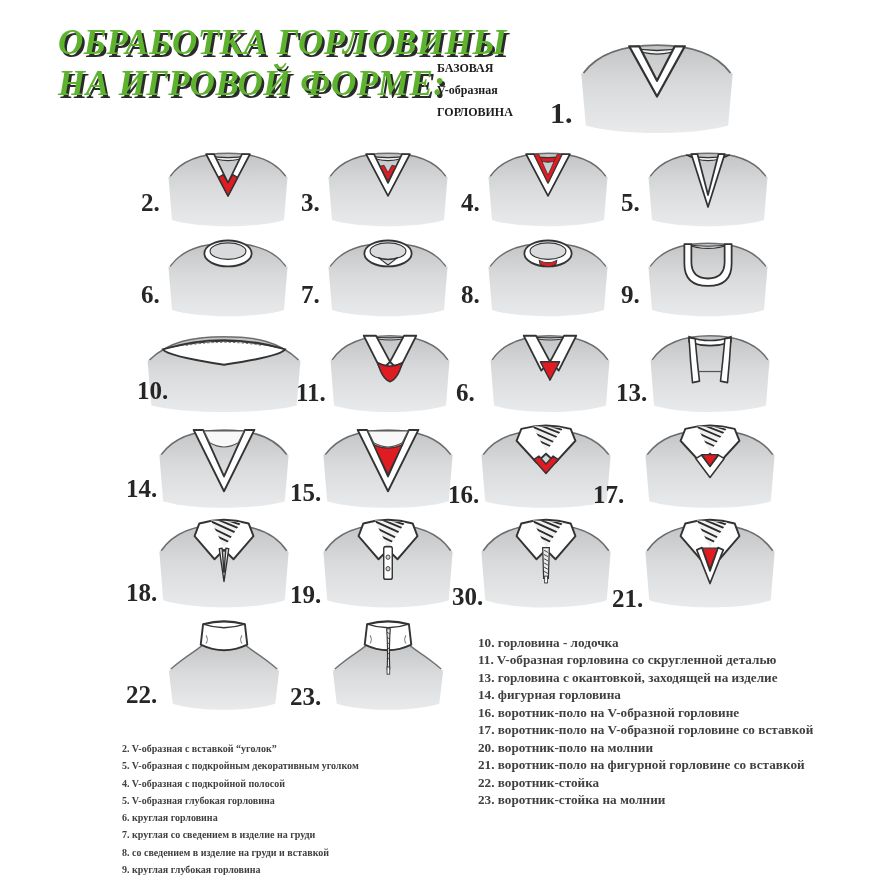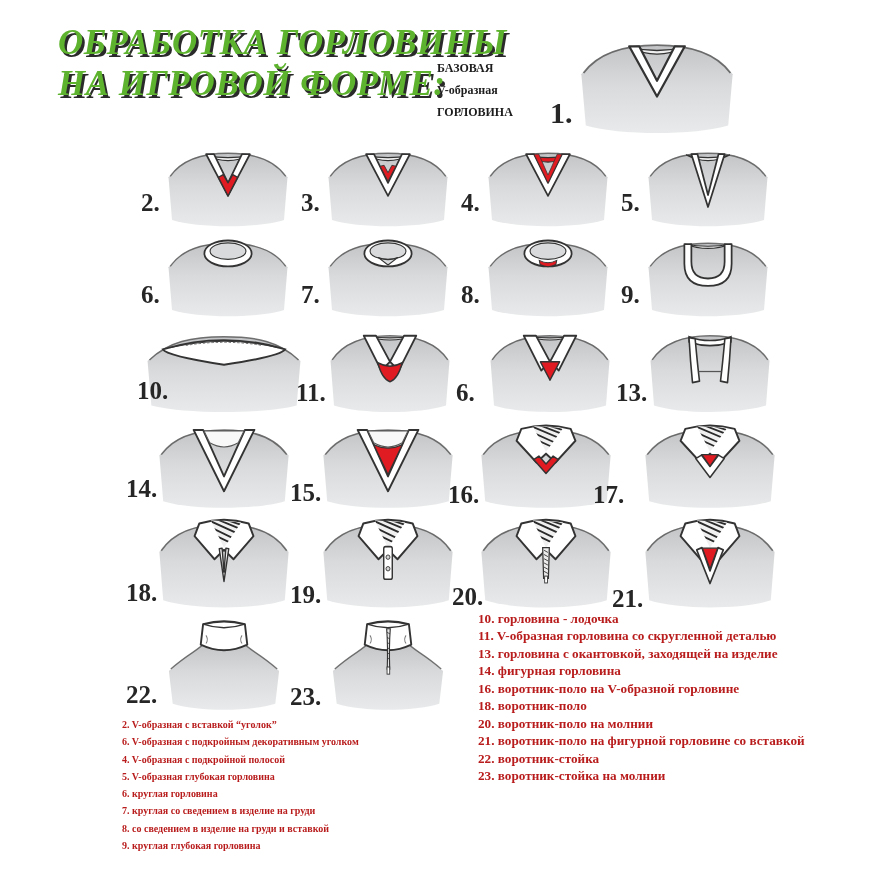--- a/index.html
+++ b/index.html
@@ -18,21 +18,21 @@
     position:absolute;left:437px;top:57px;
     font-size:12px;line-height:22px;font-weight:bold;color:#1d1d1d;
   }
   .cell{position:absolute;}
   .cell svg{display:block;width:100%;height:100%;}
   .num{
     position:absolute;font-weight:bold;color:#262626;
     font-size:25px;line-height:1;
   }
   .num.big{font-size:30px;}
-  .legend-col{position:absolute;font-weight:bold;color:#b91c1c;}
+  .legend-col{position:absolute;font-weight:bold;color:#404040;margin-top:24px;}
   .legend-col.left{left:122px;top:716px;font-size:10px;line-height:17.3px;width:360px;}
   .legend-col.right{left:478px;top:610px;font-size:13.2px;line-height:17.45px;width:400px;}
   .legend-line{white-space:nowrap;}
 </style>
 </head>
 <body>
 
 <div id="canvas">
 
   <svg width="0" height="0" style="position:absolute">
@@ -270,21 +270,21 @@
           <path d="M54,9 Q80,2 106,9 L111,21 L90,43 L80,34 L70,43 L49,21 Z" fill="#fff" stroke="#333" stroke-width="2" stroke-linejoin="round"></path>
           <path d="M66,6 L98,8 L80,32 Z" fill="#f0f0f0"></path>
           <g clip-path="url(#pclip)">
             <path d="M60,10 L92,24 M64,6 L98,20 M70,4 L102,16 M56,14 L86,27 M74,3 L104,12" stroke="#2b2b2b" stroke-width="1.8" fill="none"></path>
           </g>
           <path d="M76.5,32 L83.5,32 L82.5,61 L77.5,61 Z" fill="#ececec" stroke="#333" stroke-width="1.3"></path>
           <path d="M78,34.5 L82,36.5 M78,38.5 L82,40.5 M78,42.5 L82,44.5 M78,46.5 L82,48.5 M78,50.5 L82,52.5 M78,54.5 L82,56.5" stroke="#333" stroke-width="0.9"></path>
           <rect x="78.6" y="59" width="3" height="6.5" fill="#fff" stroke="#333" stroke-width="0.9"></rect>
         </svg>
       </div>
-      <span class="num" style="left: 452px; top: 584px;">20.</span>
+      <span class="num" style="left: 452px; top: 584px;">30.</span>
       <div class="cell" style="left: 634px; top: 514px; width: 152px; height: 100px;">
         <svg viewBox="0 0 160 95" preserveAspectRatio="none">
           <path d="M12,36 C26,16 50,10 80,10 C110,10 134,16 148,36 L144,82 C114,91 46,91 16,82 Z" fill="url(#gbody)"></path>
           <path d="M14,35 C28,16 52,10 80,10 C108,10 132,16 146,35" fill="none" stroke="#4a4a4a" stroke-width="1.5" opacity="0.75"></path>
           <path d="M54,9 Q80,2 106,9 L111,21 L90,43 L80,34 L70,43 L49,21 Z" fill="#fff" stroke="#333" stroke-width="2" stroke-linejoin="round"></path>
           <path d="M66,6 L98,8 L80,32 Z" fill="#f0f0f0"></path>
           <g clip-path="url(#pclip)">
             <path d="M60,10 L92,24 M64,6 L98,20 M70,4 L102,16 M56,14 L86,27 M74,3 L104,12" stroke="#2b2b2b" stroke-width="1.8" fill="none"></path>
           </g>
           <path d="M66,34 L80,66 L94,34 L88.5,32 L80,54 L71.5,32 Z" fill="#fff" stroke="#333" stroke-width="1.7" stroke-linejoin="round"></path>
@@ -312,33 +312,33 @@
           <path d="M78.6,12.5 Q80,30 79.2,52 L81.8,52 Q81,30 82.4,12.5 Z" fill="#e8e8e8" stroke="#333" stroke-width="1.2"></path>
           <path d="M79,16 L82,17.5 M79,21 L82,22.5 M79,26 L82,27.5 M79,31 L82,32.5 M79,36 L82,37.5 M79,41 L82,42.5" stroke="#333" stroke-width="0.8"></path>
           <rect x="79" y="50" width="2.8" height="7" fill="#fff" stroke="#333" stroke-width="0.9"></rect>
         </svg>
       </div>
       <span class="num" style="left: 290px; top: 684px;">23.</span>
     </div>
 
   <div class="legend-col left" id="legend-left">
       <div class="legend-line">2. V-образная с вставкой “уголок”</div>
-      <div class="legend-line">6. V-образная с подкройным декоративным уголком</div>
+      <div class="legend-line">5. V-образная с подкройным декоративным уголком</div>
       <div class="legend-line">4. V-образная с подкройной полосой</div>
       <div class="legend-line">5. V-образная глубокая горловина</div>
       <div class="legend-line">6. круглая горловина</div>
       <div class="legend-line">7. круглая со сведением в изделие на груди</div>
       <div class="legend-line">8. со сведением в изделие на груди и вставкой</div>
       <div class="legend-line">9. круглая глубокая горловина</div>
     </div>
   <div class="legend-col right" id="legend-right">
       <div class="legend-line">10. горловина - лодочка</div>
       <div class="legend-line">11. V-образная горловина со скругленной деталью</div>
       <div class="legend-line">13. горловина с  окантовкой, заходящей на изделие</div>
       <div class="legend-line">14. фигурная горловина</div>
       <div class="legend-line">16. воротник-поло на V-образной горловине</div>
-      <div class="legend-line">18. воротник-поло</div>
+      <div class="legend-line">17. воротник-поло на V-образной горловине со вставкой</div>
       <div class="legend-line">20. воротник-поло на молнии</div>
       <div class="legend-line">21. воротник-поло на фигурной горловине со вставкой</div>
       <div class="legend-line">22. воротник-стойка</div>
       <div class="legend-line">23. воротник-стойка на молнии</div>
     </div>
 </div>
 
 </body></html>

